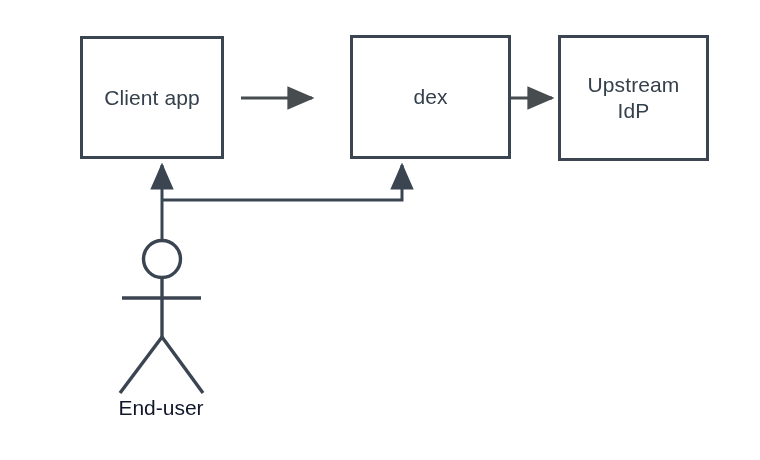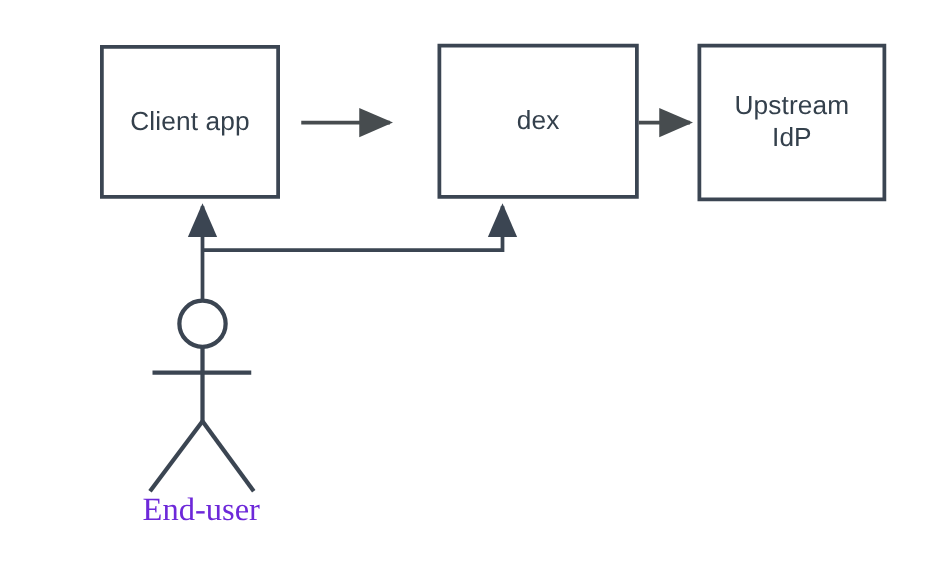--- a/index.html
+++ b/index.html
@@ -39,25 +39,25 @@
     letter-spacing: 0.1px;
     white-space: pre-line;
     font-family: "Liberation Sans", sans-serif;
   }
   #box-client-app { left: 80px;  top: 36px; width: 144px; height: 123px; }
   #box-dex        { left: 318px; top: 35px; width: 161px; height: 124px; margin-left: 32px; }
   #box-upstream-idp { left: 558px; top: 35px; width: 151px; height: 126px; }
 
   .actor-label {
     position: absolute;
-    color: #6d28d9;
-    font-size: 26px;
+    color: #0f172a;
+    font-size: 21px;
     line-height: 24px;
     text-align: center;
-    font-family: Liberation Serif, serif;
+    font-family: Liberation Sans, sans-serif;
     white-space: nowrap;
   }
   #label-end-user {
     left: 61px;
     top: 396px;
     width: 200px;
   }
   .svg-layer {
     position: absolute;
     left: 0;

